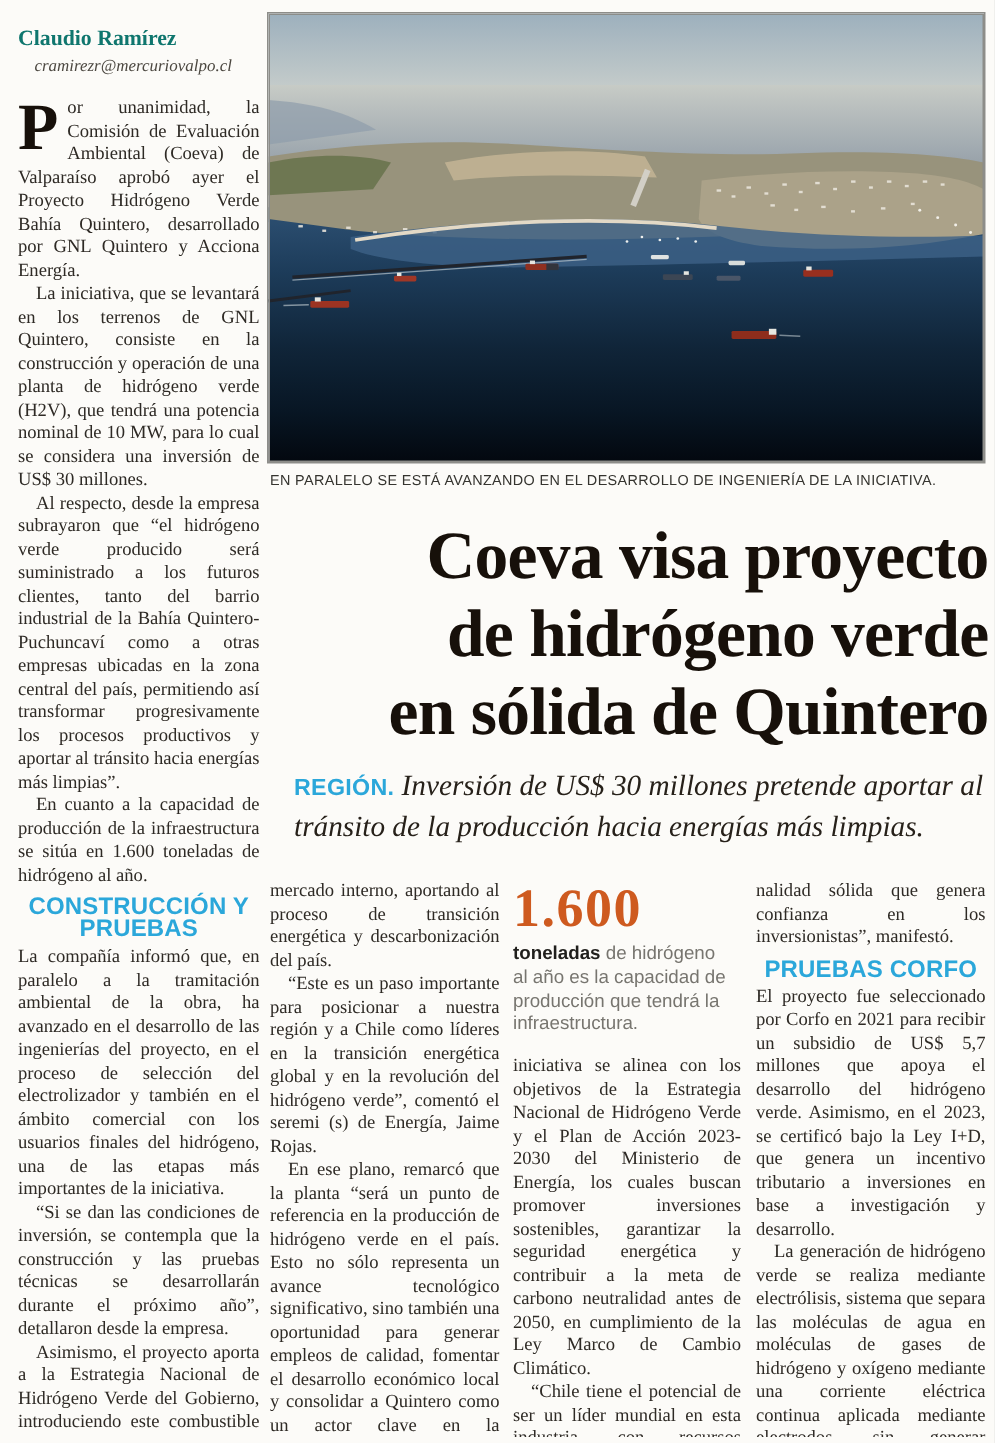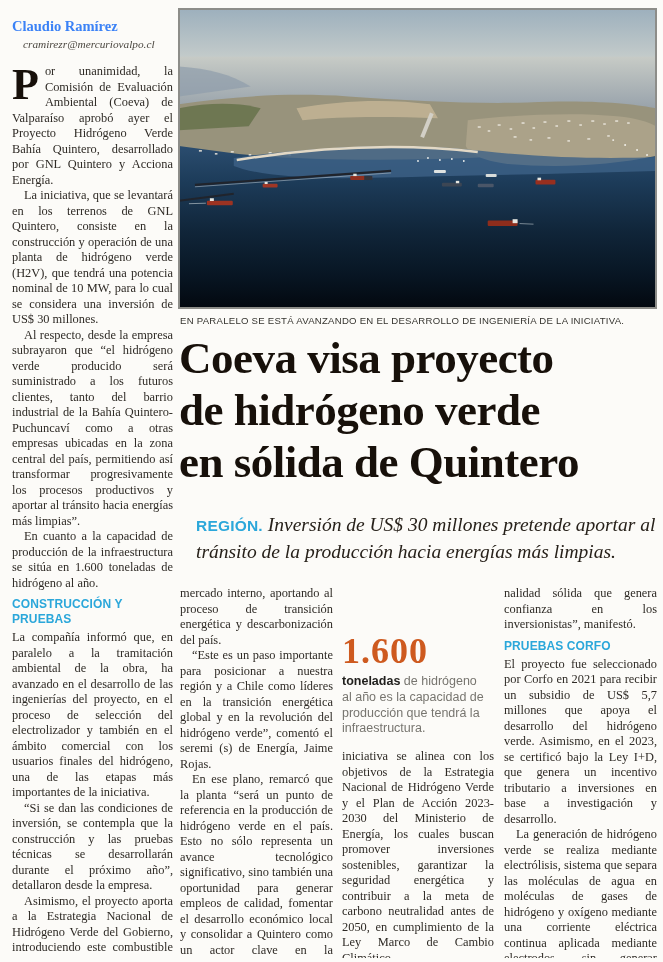--- a/index.html
+++ b/index.html
@@ -11,44 +11,44 @@
   
   .col{position:absolute;text-align:justify;font-size:12.4px;line-height:15.5px;overflow:hidden;}
   .col p{margin:0;}
   .col p.ind{text-indent:12px;}
   .col1{left:12px;top:18px;width:161px;height:940px;}
   .col2{left:180px;top:586px;width:153px;height:372px;}
   .col3{left:342px;top:586px;width:152px;height:372px;}
   .col4{left:504px;top:586px;width:153px;height:372px;}
   
   .byline{margin-bottom:13px;text-align:left;}
-  .byline .author{font-weight:bold;font-size:14.5px;color:#3b82f6;line-height:17px;}
+  .byline .author{font-weight:bold;font-size:14.5px;color:#0f766e;line-height:17px;}
   .byline .email{font-style:italic;font-size:11.3px;color:#4c4841;line-height:14px;margin-top:2px;margin-left:11px;}
   
   .dropcap{float:left;font-weight:bold;font-size:44px;line-height:38px;padding:2px 6px 0 0;color:#17100a;}
   
   .sec-h{font-family:"Liberation Sans","DejaVu Sans",sans-serif;font-weight:bold;
-    font-size:12px;line-height:15px;color:#2ba7da;margin:6px 0 3px;text-align:left;letter-spacing:.1px;}
+    font-size:16px;line-height:15px;color:#2ba7da;margin:6px 0 3px;text-align:center;letter-spacing:.1px;}
   
   .photo{position:absolute;left:178px;top:8px;width:479px;height:301px;border:1px solid #8d8d89;box-sizing:border-box;}
   .photo svg{display:block;width:100%;height:100%;}
   .caption{position:absolute;left:180px;top:315px;width:478px;
     font-family:"Liberation Sans","DejaVu Sans",sans-serif;font-size:9.6px;letter-spacing:.25px;
     color:#35342f;text-align:left;}
   
-  .headline{position:absolute;left:179px;top:332px;width:480px;margin:0;
-    font-weight:bold;font-size:45px;line-height:52px;letter-spacing:-.5px;color:#17100a;text-align:left;}
+  .headline{position:absolute;left:179px;top:344px;width:480px;margin:0;
+    font-weight:bold;font-size:45px;line-height:52px;letter-spacing:-.5px;color:#17100a;text-align:right;}
   
   .subhead{position:absolute;left:196px;top:512px;width:478px;
     font-style:italic;font-size:19.5px;line-height:26px;color:#27211a;text-align:left;}
   .kicker{font-style:normal;font-family:"Liberation Sans","DejaVu Sans",sans-serif;
     font-weight:bold;font-size:15.5px;color:#2ba7da;letter-spacing:.2px;}
   
   .callout{margin-bottom:12px;text-align:left;}
-  .callout-number{font-weight:bold;font-size:36px;line-height:38px;letter-spacing:1px;color:#ce5a1f;margin-top:46px;}
+  .callout-number{font-weight:bold;font-size:36px;line-height:38px;letter-spacing:1px;color:#ce5a1f;}
   .callout-text{font-family:"Liberation Sans","DejaVu Sans",sans-serif;
     font-size:12.5px;line-height:15.8px;color:#77756f;margin-top:4px;width:146px;}
   .callout-text b{color:#201f1c;}
 </style>
 </head>
 <body>
 
 <div class="page">
 
   <div class="col col1">

